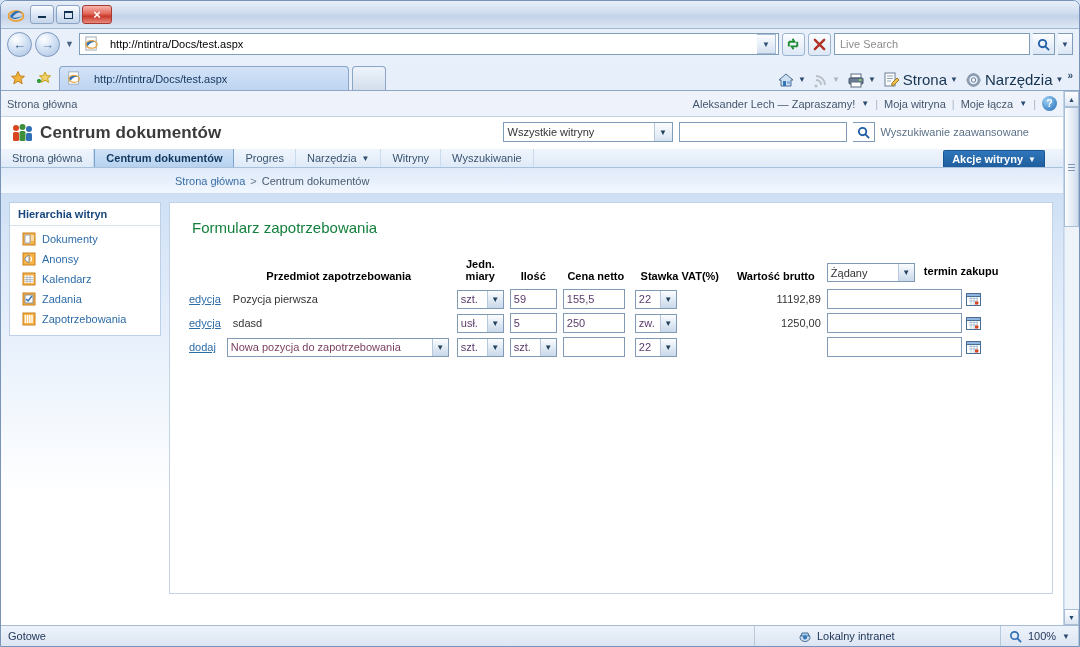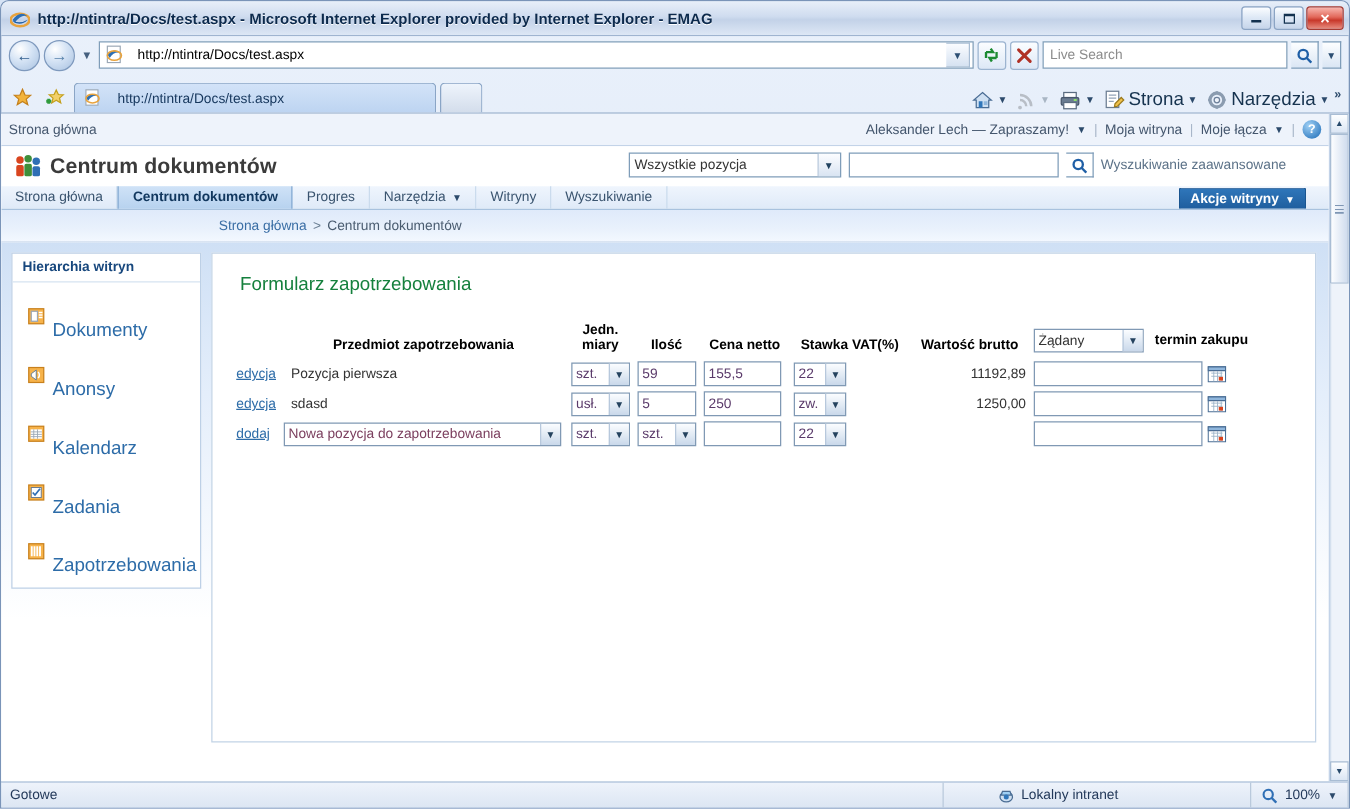--- a/index.html
+++ b/index.html
@@ -185,21 +185,21 @@
     background:linear-gradient(180deg,#cfe0f5 0%, #e4eefb 28%, #ffffff 70%); }
   .sp-leftnav { width:160px; padding:8px 0 0 8px; }
   .ln-box { background:#fff; border:1px solid #bdd0e6; }
   .ln-viewall { padding:5px 7px 6px 8px; font-size:11px; color:#4a5f78; line-height:14px;
                 border-bottom:1px solid #d6e3f1; }
   .ln-head { padding:5px 8px; font-size:11px; font-weight:bold; color:#17477d;
              border-bottom:1px solid #d6e3f1; }
   .ln-list { padding:3px 0 6px 0; }
   .ln-item { display:flex; align-items:center; gap:6px; padding:3px 8px 3px 12px; }
   .ln-ico { width:14px; height:14px; flex:none; }
-  .ln-item .t { font-size:15px; color:#2d6ca8;margin-top:24px; }
+  .ln-item .t { font-size:11px; color:#2d6ca8; }
 
   .sp-main { flex:1; padding:8px 10px 0 8px; }
   .webpart {
     background:#fff; border:1px solid #c2d3e6; min-height:392px; padding:14px 16px 10px 16px;
   }
   .form-title { font-size:15px; color:#15803d; font-weight:normal; margin:2px 0 22px 6px;
                 font-family:"Liberation Sans", sans-serif; }
   table.req { border-collapse:collapse; width:100%; }
   table.req th {
     font-size:11px; font-weight:bold; color:#000; text-align:center;
@@ -277,21 +277,20 @@
 <div class="win">
 
   <div class="titlebar">
     <span class="ie-icon">
       <svg width="16" height="16" viewBox="0 0 16 16">
         <ellipse cx="8" cy="9" rx="7.5" ry="5" fill="none" stroke="#e8a33d" stroke-width="2"></ellipse>
         <path d="M2 9 Q8 1 14 6 Q9 4 4 11 Z" fill="#2d6fb5"></path>
         <path d="M1.5 9.5 Q8 15 14.5 8.5 Q9 12 3 10 Z" fill="#1f5fa6"></path>
       </svg>
     </span>
-    <span class="titletext">http://ntintra/Docs/test.aspx - Microsoft Internet Explorer provided by Internet Explorer - EMAG</span>
     <span class="wbtns">
       <span class="wbtn">
           <i class="mini-glyph"></i>
         </span>
       <span class="wbtn">
           <i class="rest-glyph"></i>
         </span>
       <span class="wbtn close">×</span>
     </span>
   </div>
@@ -431,21 +430,21 @@
             <rect x="2" y="9" width="6" height="9" rx="1.5" fill="#d9451f"></rect>
             <circle cx="11.5" cy="4" r="3" fill="#3f8f3a"></circle>
             <rect x="8.5" y="8" width="6" height="10" rx="1.5" fill="#3f8f3a"></rect>
             <circle cx="18" cy="6" r="3" fill="#2f6fb5"></circle>
             <rect x="15" y="10" width="6" height="8" rx="1.5" fill="#2f6fb5"></rect>
           </svg>
         </span>
         <span class="sp-sitetitle">Centrum dokumentów</span>
         <span class="sp-search">
           <span class="scope-sel">
-            <span class="v">Wszystkie pozycja</span>
+            <span class="v">Wszystkie witryny</span>
             <span class="selarrow">▼</span>
           </span>
           <span class="sp-searchinput"></span>
           <span class="sp-searchbtn">
             <svg width="13" height="13" viewBox="0 0 14 14">
               <circle cx="6" cy="6" r="4" fill="none" stroke="#1f5fa6" stroke-width="2"></circle>
               <path d="M9 9 L13 13" stroke="#1f5fa6" stroke-width="2"></path>
             </svg>
           </span>
           <span class="adv-link">Wyszukiwanie zaawansowane</span>

